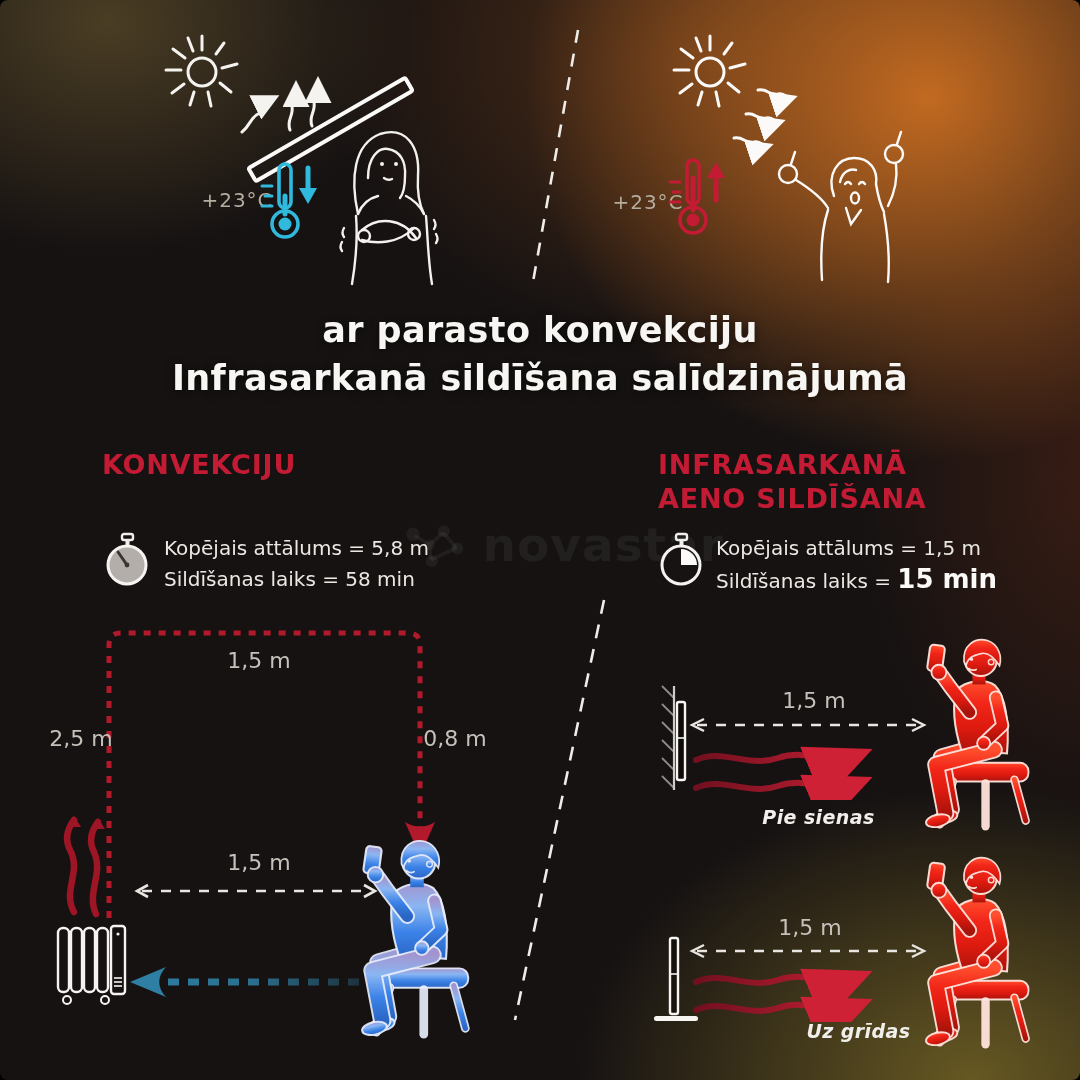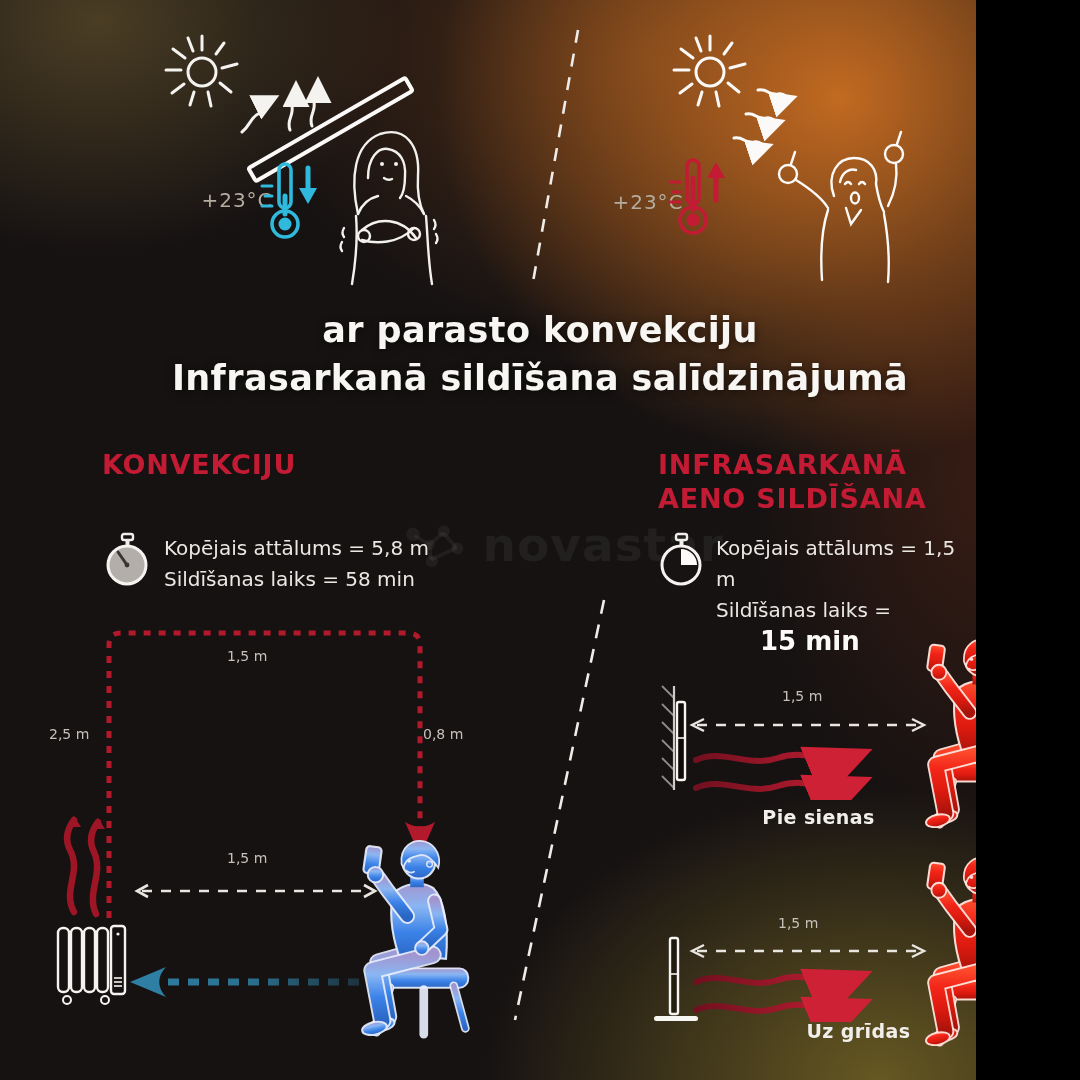--- a/index.html
+++ b/index.html
@@ -1,39 +1,40 @@
 <!DOCTYPE html>
 <html><head>
 <meta charset="utf-8">
 <style>
   html,body{margin:0;padding:0;background:#000;}
   .stage{
-    position:relative;width:976px;height:1080px;overflow:hidden;
+    position:relative;width:1080px;height:1080px;overflow:hidden;
     font-family:"DejaVu Sans","Liberation Sans",sans-serif;
     background:
       radial-gradient(620px 560px at 86% 9%, rgba(206,112,34,.92) 0%, rgba(206,112,34,0) 65%),
       radial-gradient(560px 420px at 66% 5%, rgba(150,82,30,.45) 0%, rgba(150,82,30,0) 70%),
       radial-gradient(430px 330px at 10% 2%, rgba(126,104,54,.5) 0%, rgba(126,104,54,0) 70%),
       radial-gradient(580px 430px at 90% 100%, rgba(168,146,48,.55) 0%, rgba(168,146,48,0) 68%),
       radial-gradient(330px 520px at 101% 44%, rgba(110,45,22,.38) 0%, rgba(110,45,22,0) 70%),
       #161212;
+    border-radius: 8px;
   }
   .abs{position:absolute;}
   .title{
     left:0;top:306px;width:1080px;text-align:center;
     font-size:35px;font-weight:bold;color:#f8f6f3;line-height:48px;
     letter-spacing:.4px;text-shadow:0 2px 8px rgba(0,0,0,.55);
   }
   .heading{
     font-size:27px;font-weight:bold;color:#c41b34;line-height:34px;letter-spacing:.8px;
   }
   .stats{font-size:20px;color:#ebe8e3;line-height:31px;}
-  .stats .big{font-size:26px;font-weight:bold;color:#fbfaf8;margin-left:44px;}
-  .meas{font-size:14px;color:#c6c0ba;text-align:left;width:64px;}
-  .caption{font-size:19px;font-weight:bold;color:#f1efeb;text-align:center;width:145px;letter-spacing:.4px;}
+  .stats .big{font-size:26px;font-weight:bold;color:#fbfaf8;}
+  .meas{font-size:22px;color:#c6c0ba;text-align:center;width:64px;}
+  .caption{font-size:19px;font-weight:bold;color:#f1efeb;text-align:center;width:145px;letter-spacing:.4px;font-style:italic;}
   .temp{font-size:20px;color:#b5ad9f;text-align:center;width:72px;letter-spacing:1px;}
   .bar-tilt{
     width:177px;height:11px;border:4px solid #fbfaf8;border-radius:4px;
     transform:rotate(-30deg);background:transparent;
   }
   .watermark{
     left:404px;top:504px;width:320px;height:80px;display:flex;align-items:center;gap:14px;
     color:rgba(255,255,255,0.055);
   }
   .watermark .wm-text{font-size:47px;font-weight:bold;letter-spacing:1px;}

